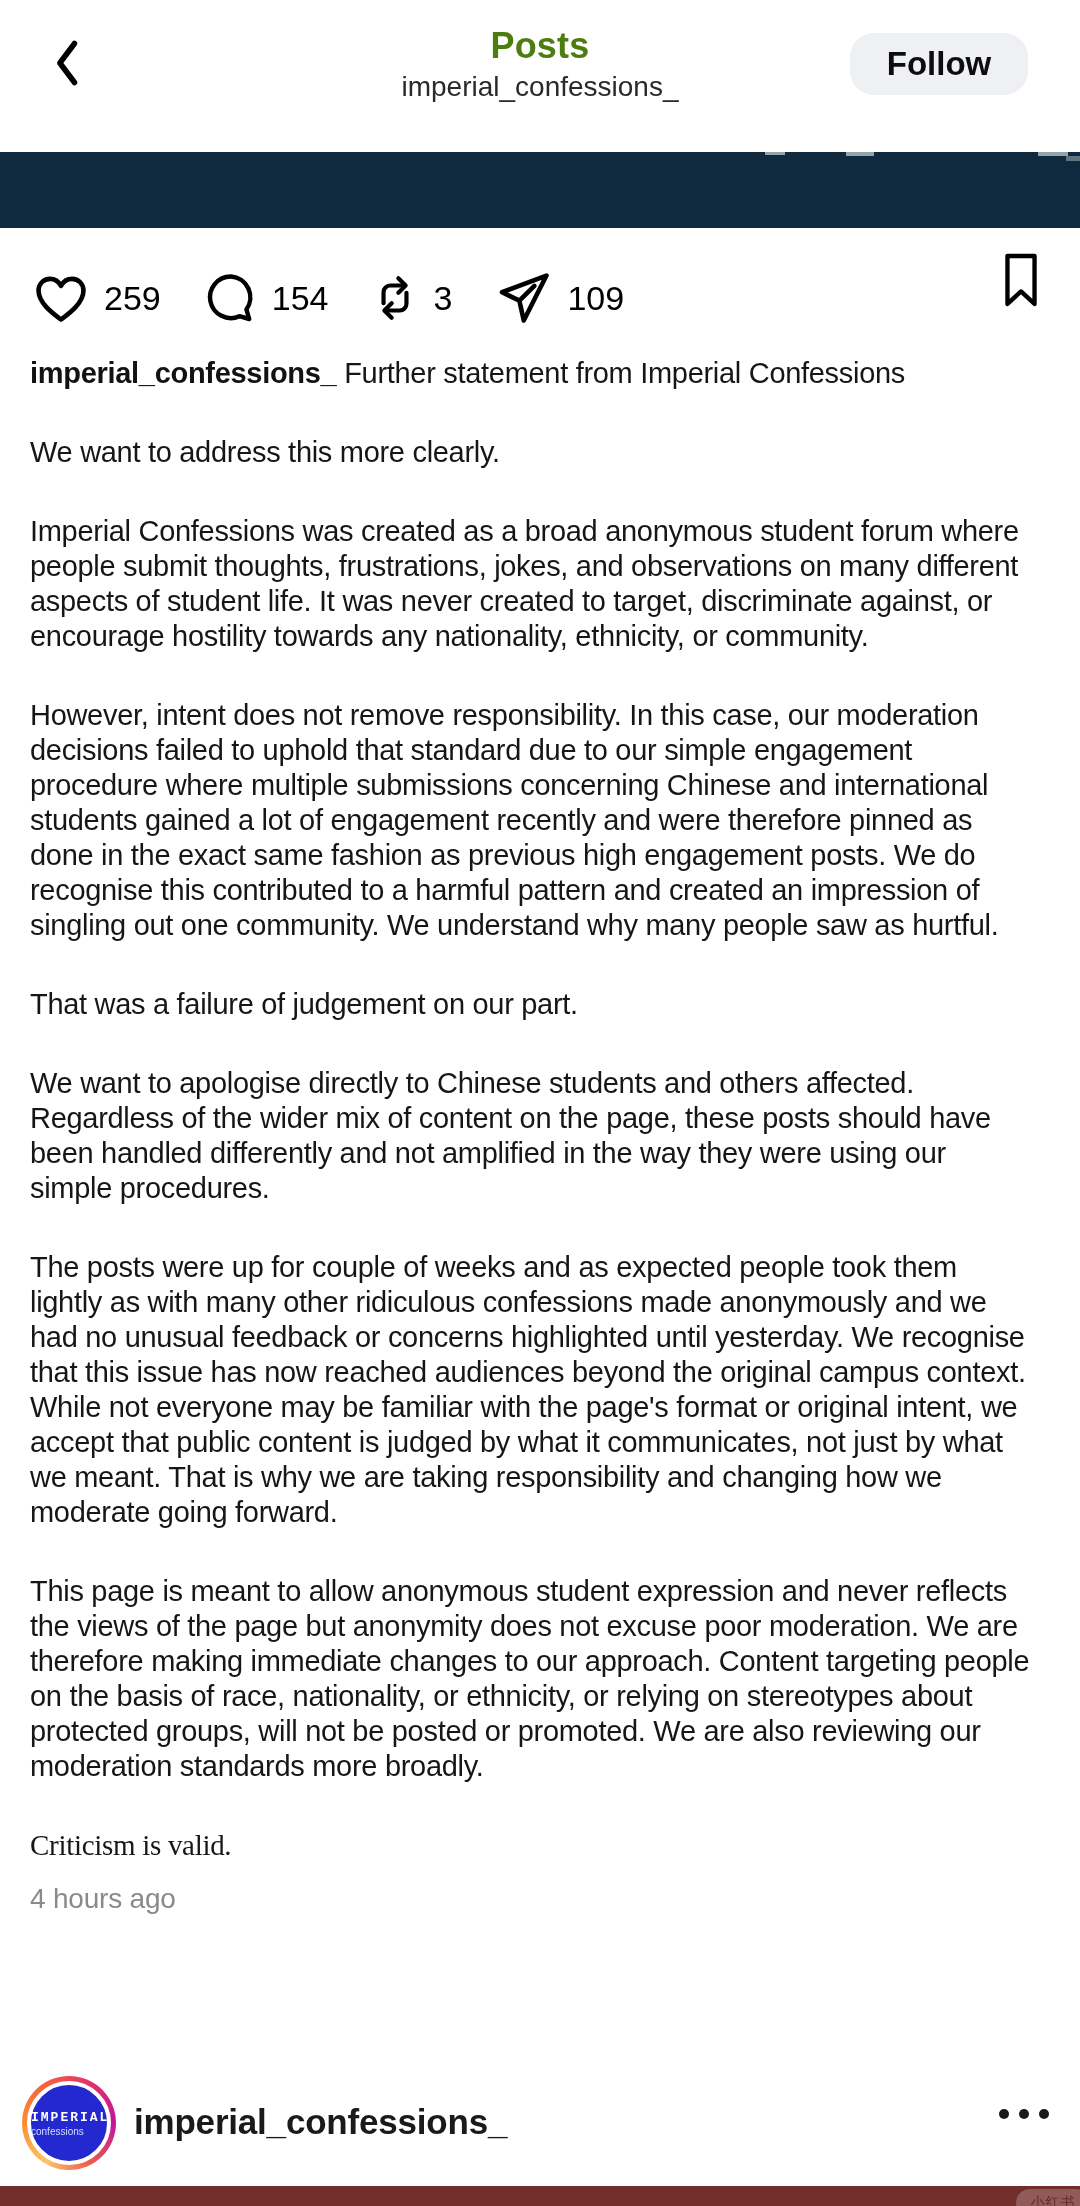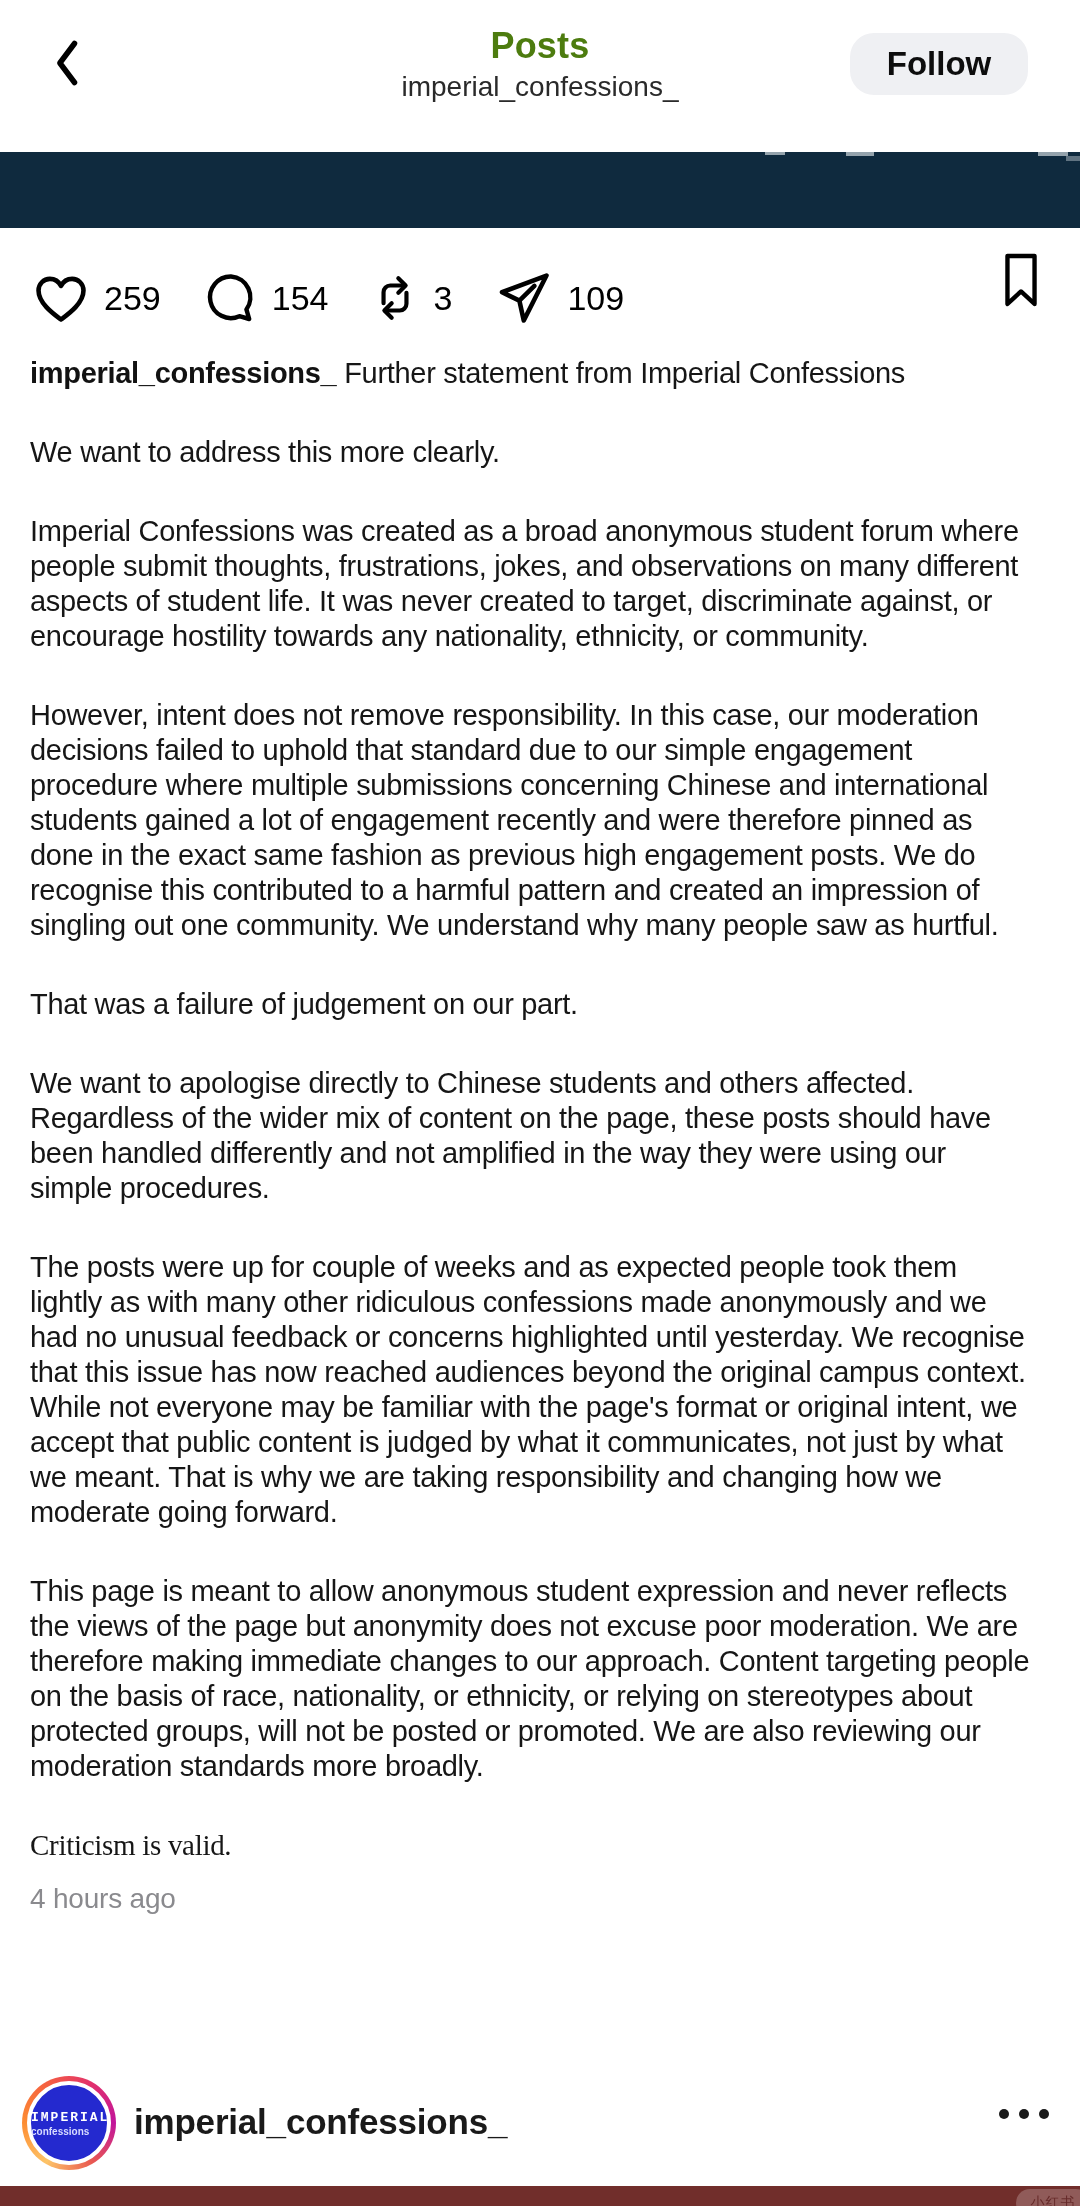--- a/index.html
+++ b/index.html
@@ -38,21 +38,21 @@
   .cap-user{font-weight:700;color:#121212;}
   .timestamp{margin-top:20px;font-size:28px;color:#8a8a8e;letter-spacing:-.2px;}
   
   .footer{position:absolute;left:0;top:2050px;width:1080px;height:136px;background:#ffffff;}
   .avatar-ring{position:absolute;left:22px;top:26px;width:94px;height:94px;border-radius:50%;
     background:conic-gradient(from 210deg,#fdc468,#fd8d32,#f56040,#e1306c,#c1159b,#e95950,#fdc468);
     display:flex;align-items:center;justify-content:center;cursor:pointer;}
   .avatar-inner{width:84px;height:84px;border-radius:50%;background:#2429cf;border:4px solid #ffffff;
     box-sizing:border-box;display:flex;flex-direction:column;align-items:flex-start;justify-content:center;}
   .avatar-line1{font-size:13px;font-weight:700;color:#ffffff;letter-spacing:2px;font-family:"Liberation Mono","DejaVu Sans Mono",monospace;}
-  .avatar-line2{font-size:10px;font-weight:700;color:#d8dcff;margin-top:1px;}
+  .avatar-line2{font-size:10px;font-weight:400;color:#d8dcff;margin-top:1px;}
   .footer-user{position:absolute;left:134px;top:52px;font-size:35px;font-weight:700;color:#1a1a1a;letter-spacing:-.2px;}
   .more-btn{position:absolute;right:30px;top:58px;background:none;border:none;padding:0;cursor:pointer;}
   
   .bottom-band{position:absolute;left:0;bottom:0;width:1080px;height:20px;background:#712e2b;padding-left:20px;}
   .wm-pill{position:absolute;right:10px;top:3px;width:74px;height:28px;border-radius:14px;
     background:rgba(255,255,255,.22);display:flex;align-items:center;justify-content:center;
     font-size:14px;color:rgba(80,16,16,.66);letter-spacing:1px;}
 </style>
 </head>
 <body>

